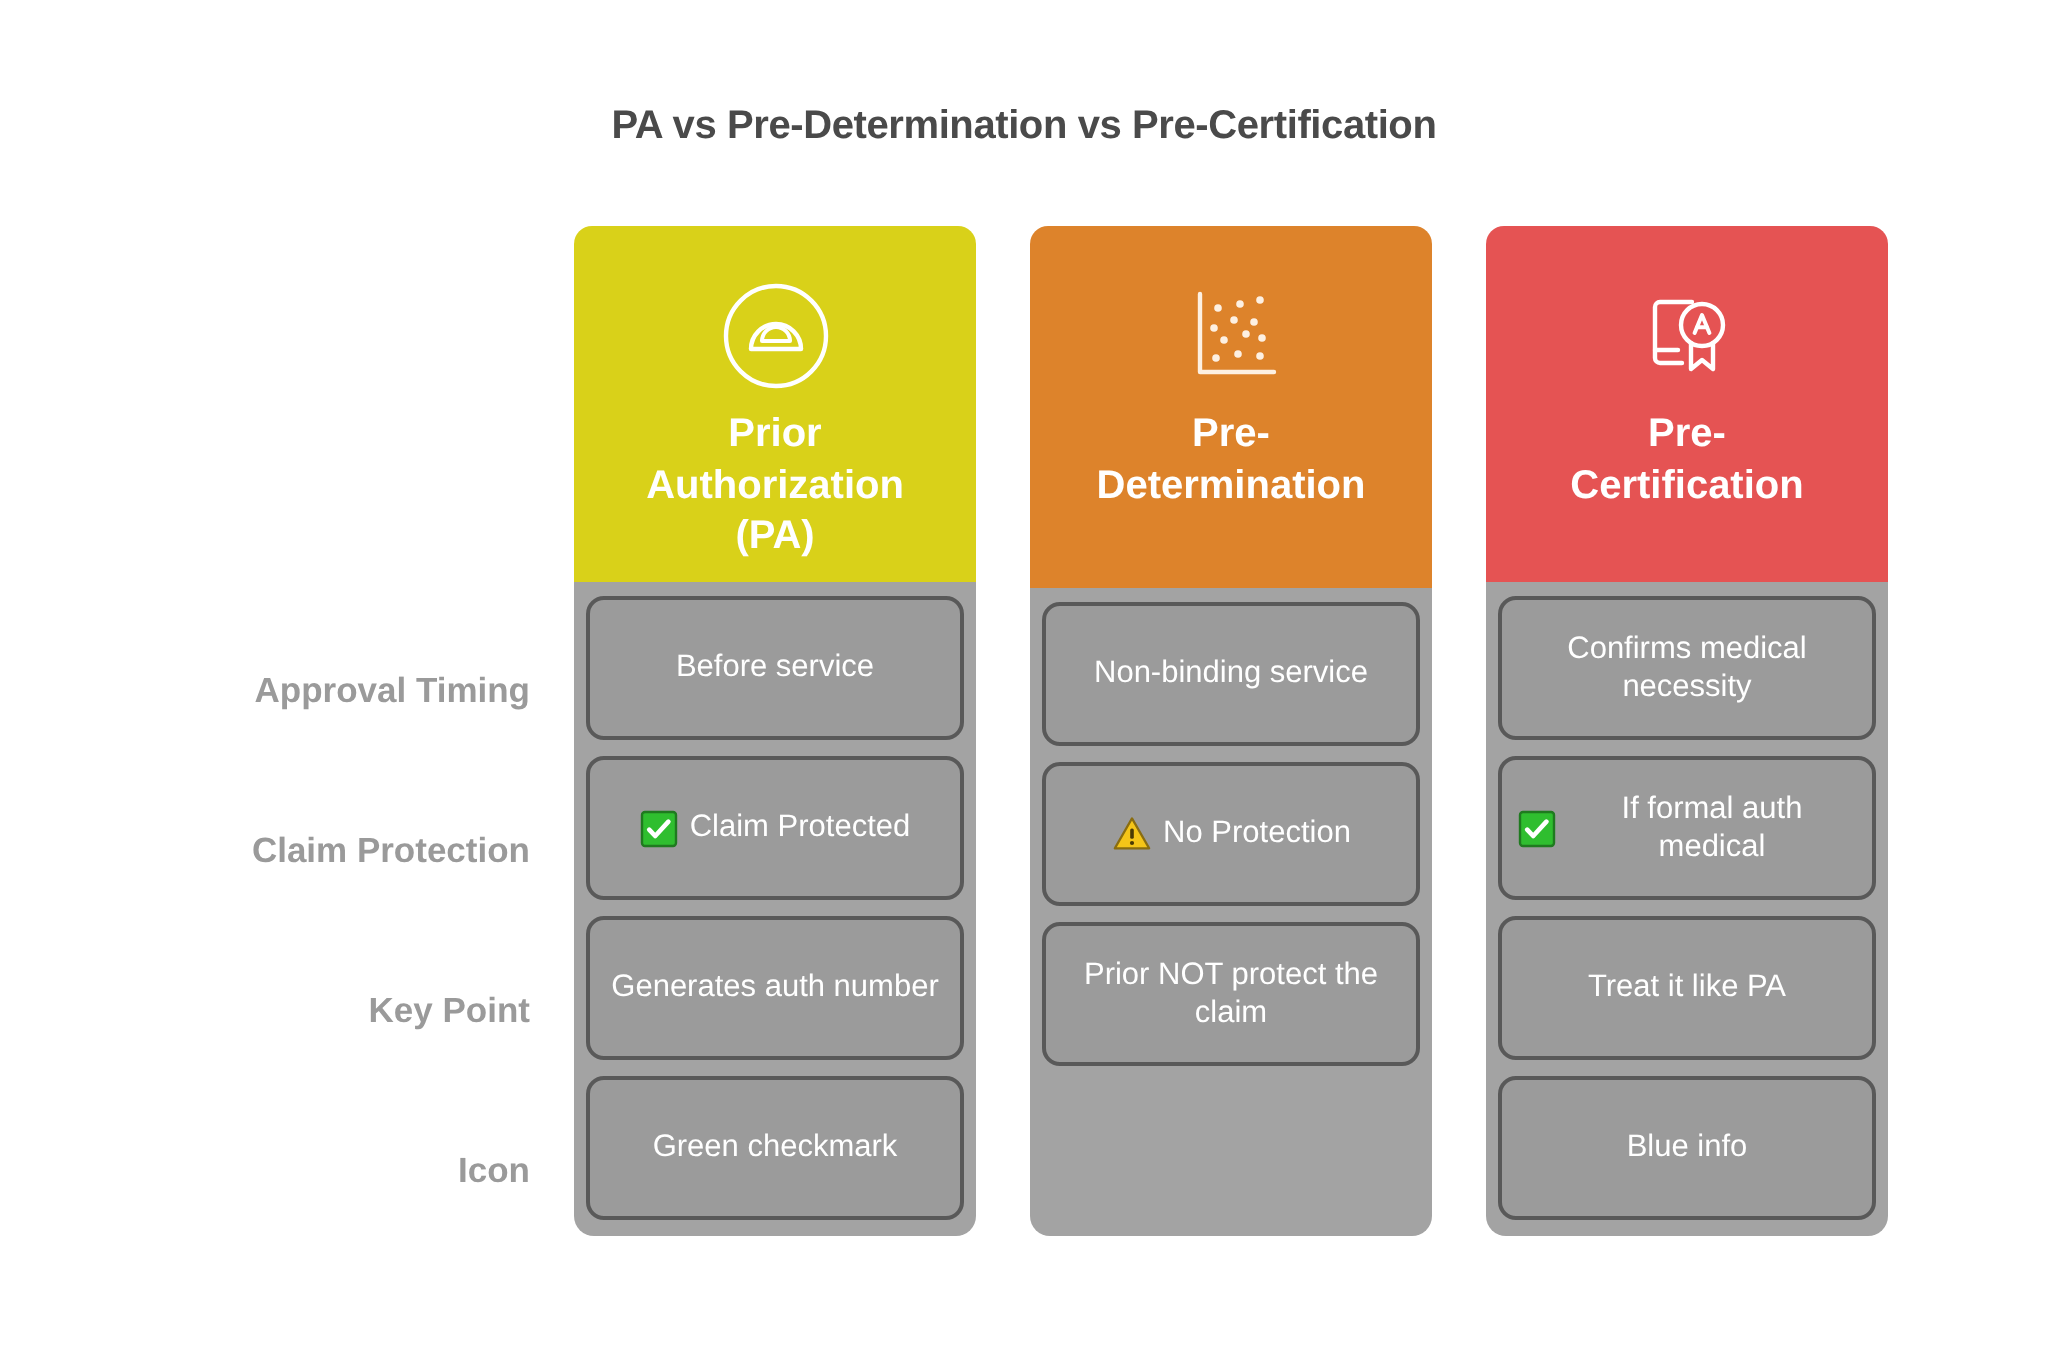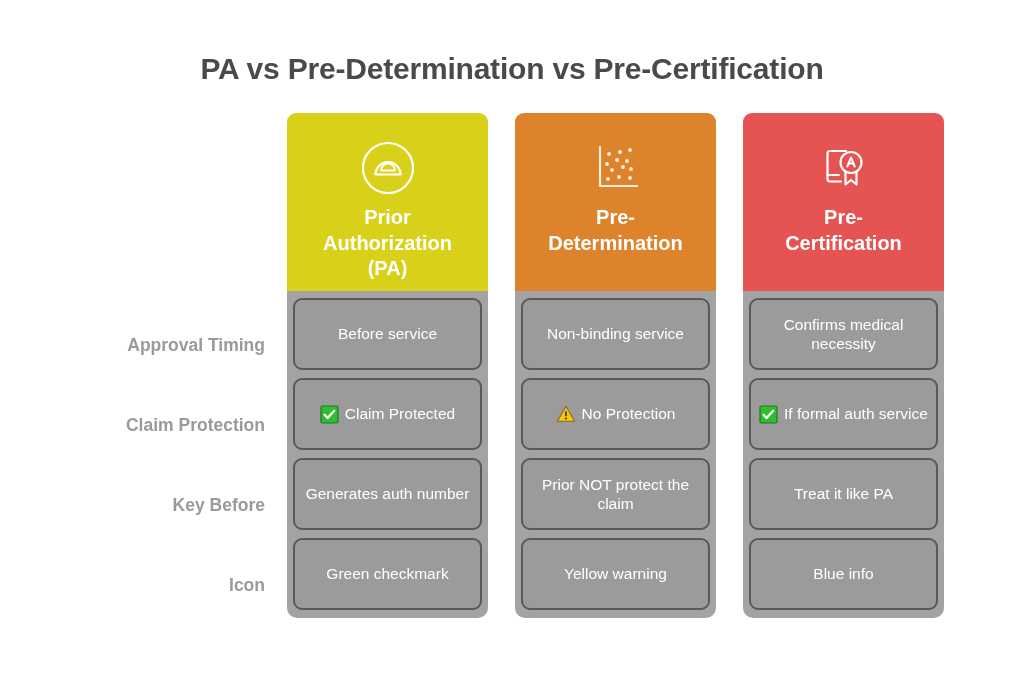--- a/index.html
+++ b/index.html
@@ -14,21 +14,21 @@
     overflow: hidden;
     position: relative;
   }
 
   #page-title {
     position: absolute;
     top: 52px;
     left: 0;
     width: 1024px;
     text-align: center;
-    font-size: 30px;
+    font-size: 20px;
     font-weight: bold;
     color: #4a4a4a;
     letter-spacing: -0.2px;
   }
 
   
   .board {
     position: absolute;
     left: 0;
     top: 0;
@@ -148,21 +148,21 @@
 </head>
 <body style="background: rgb(255, 255, 255);">
 
 <div class="board">
 
   <div id="page-title">PA vs Pre-Determination vs Pre-Certification</div>
 
   <div class="row-labels">
     <div class="row-label">Approval Timing</div>
     <div class="row-label">Claim Protection</div>
-    <div class="row-label">Key Before</div>
+    <div class="row-label">Key Point</div>
     <div class="row-label">Icon</div>
   </div>
 
   <div class="columns">
 
     <div class="column">
       <div class="col-header" style="background: rgb(217, 209, 25);">
         <div class="col-icon">
           <svg width="58" height="58" viewBox="0 0 58 58" fill="none">
             <circle cx="29" cy="29" r="25" stroke="#ffffff" stroke-width="2.2" fill="none"></circle>
@@ -247,25 +247,20 @@
             </span>
             <span class="cell-text">No Protection</span>
           </div>
         </div>
         <div class="cell">
           <div class="cell-inner">
             <span class="cell-text">Prior NOT protect
 the claim</span>
           </div>
         </div>
-        <div class="cell">
-          <div class="cell-inner">
-            <span class="cell-text">Yellow warning</span>
-          </div>
-        </div>
       </div>
     </div>
 
     <div class="column">
       <div class="col-header" style="background: rgb(229, 83, 83);">
         <div class="col-icon">
           <svg width="58" height="58" viewBox="0 0 58 58">
             <path d="M31 12 H15 a2.5 2.5 0 0 0 -2.5 2.5 V40 a2.5 2.5 0 0 0 2.5 2.5 H26" stroke="#ffffff" stroke-width="2.2" fill="none" stroke-linecap="round" stroke-linejoin="round"></path>
             <path d="M12.5 36 H24" stroke="#ffffff" stroke-width="2.2" stroke-linecap="round"></path>
             <circle cx="36" cy="23.5" r="10.5" stroke="#ffffff" stroke-width="2.2" fill="none"></circle>
@@ -286,21 +281,21 @@
         </div>
         <div class="cell">
           <div class="cell-inner">
             <span class="cell-icon">
               <svg width="19" height="19" viewBox="0 0 19 19">
                 <rect x="1" y="1" width="17" height="17" rx="1.5" fill="#2fbe2f" stroke="#1f7a1f" stroke-width="1.2"></rect>
                 <path d="M4.6 9.8 l3 3.2 l6.6 -7.2" stroke="#ffffff" stroke-width="2.3" fill="none" stroke-linecap="round" stroke-linejoin="round"></path>
               </svg>
             </span>
             <span class="cell-text">If formal auth
-service</span>
+medical</span>
           </div>
         </div>
         <div class="cell">
           <div class="cell-inner">
             <span class="cell-text">Treat it like PA</span>
           </div>
         </div>
         <div class="cell">
           <div class="cell-inner">
             <span class="cell-text">Blue info</span>

